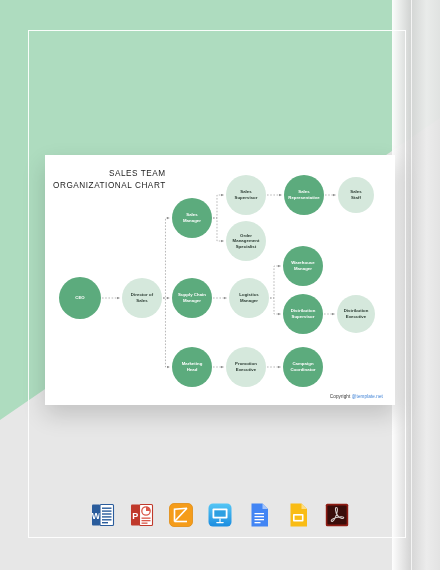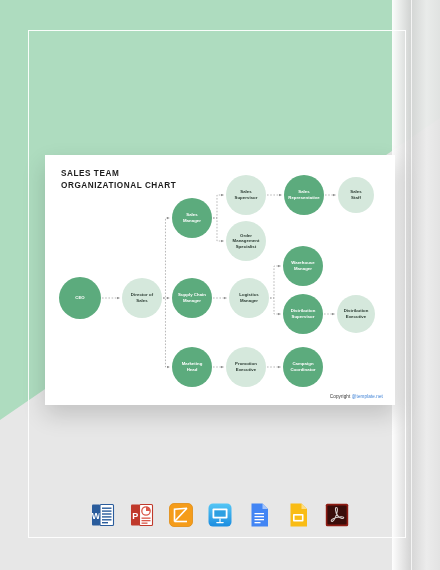--- a/index.html
+++ b/index.html
@@ -33,23 +33,23 @@
     box-sizing:border-box;pointer-events:none;
   }
 
   
   .card{
     position:absolute;left:45px;top:155px;width:350px;height:250px;
     background:#ffffff;
     box-shadow:0 10px 22px rgba(0,0,0,.16);
   }
   .card-title{
-    position:absolute;left:16px;top:13px;
-    font-size:8.2px;font-weight:bold;letter-spacing:.55px;
-    color:#1d1d1d;line-height:11.5px;white-space:pre-line;
+    position:absolute;left:8px;top:13px;
+    font-size:8.2px;font-weight:normal;letter-spacing:.55px;
+    color:#1d1d1d;line-height:11.5px;white-space:pre-line;text-align:right;
   }
   .copyright{
     position:absolute;right:12px;bottom:6px;
     font-size:4.6px;color:#333;letter-spacing:.1px;
   }
   .copyright .lnk{color:#3a7fd5;}
 
   
   .chart{position:absolute;inset:0;}
   .node{

